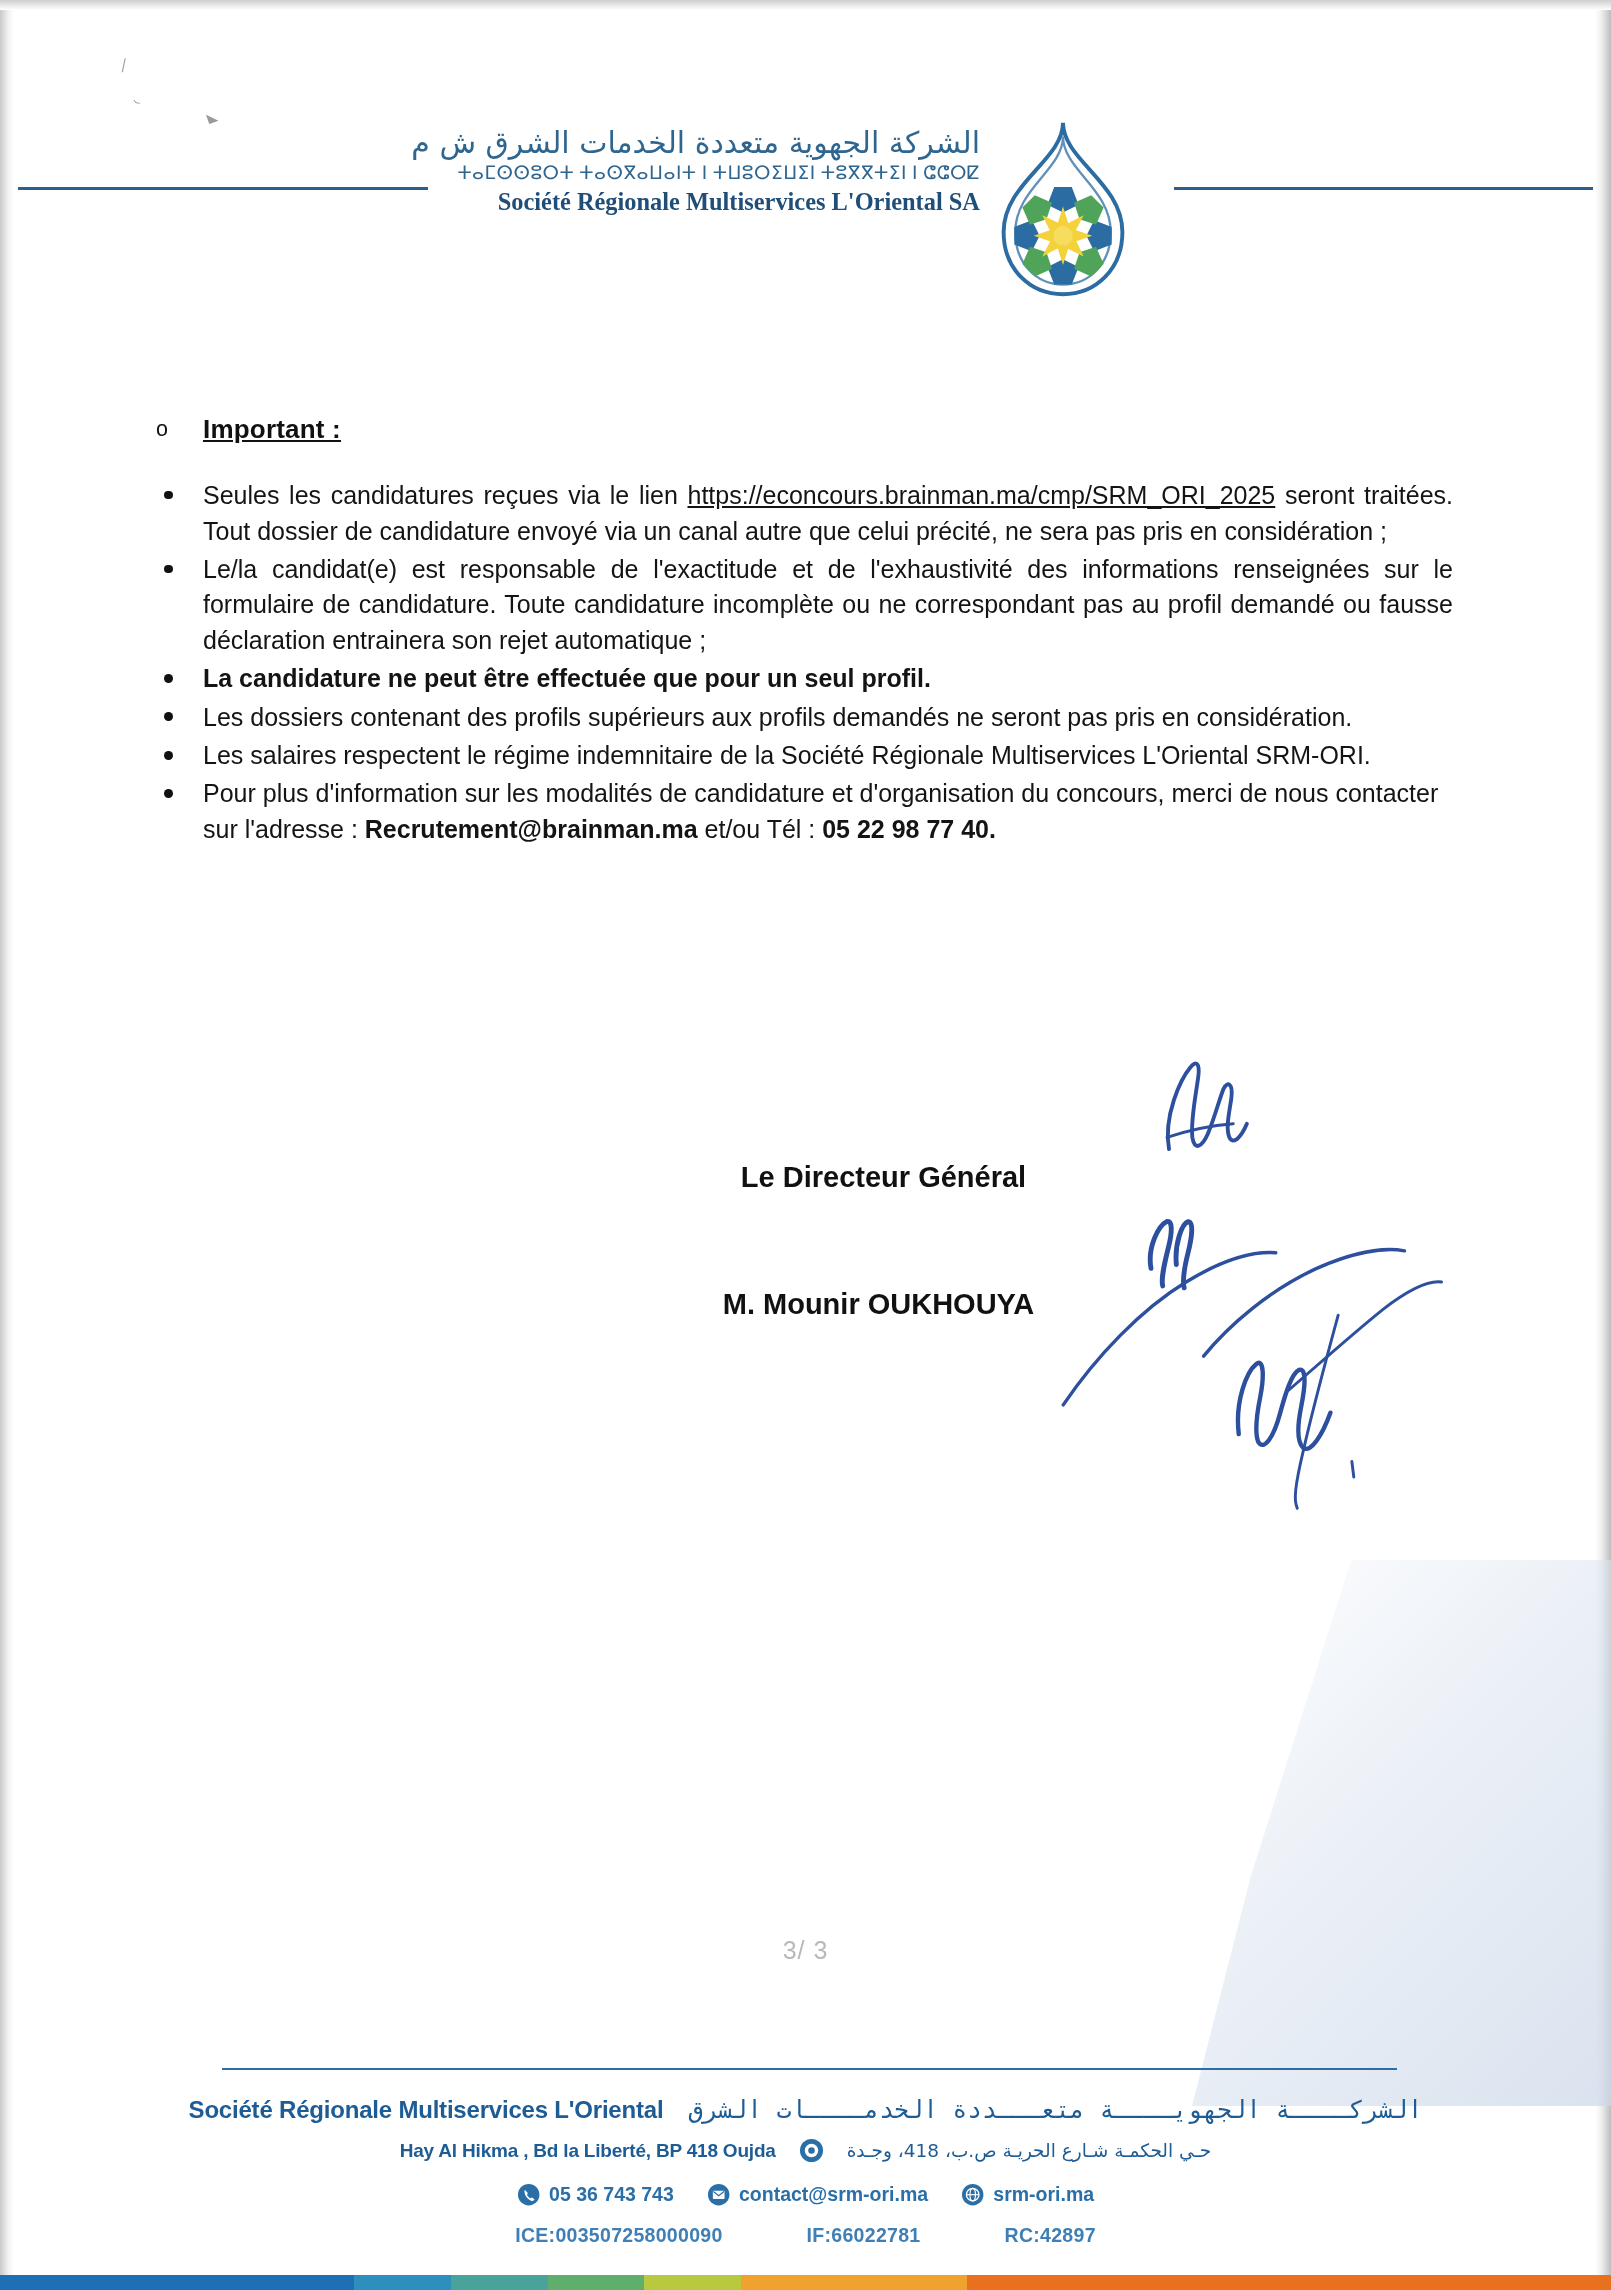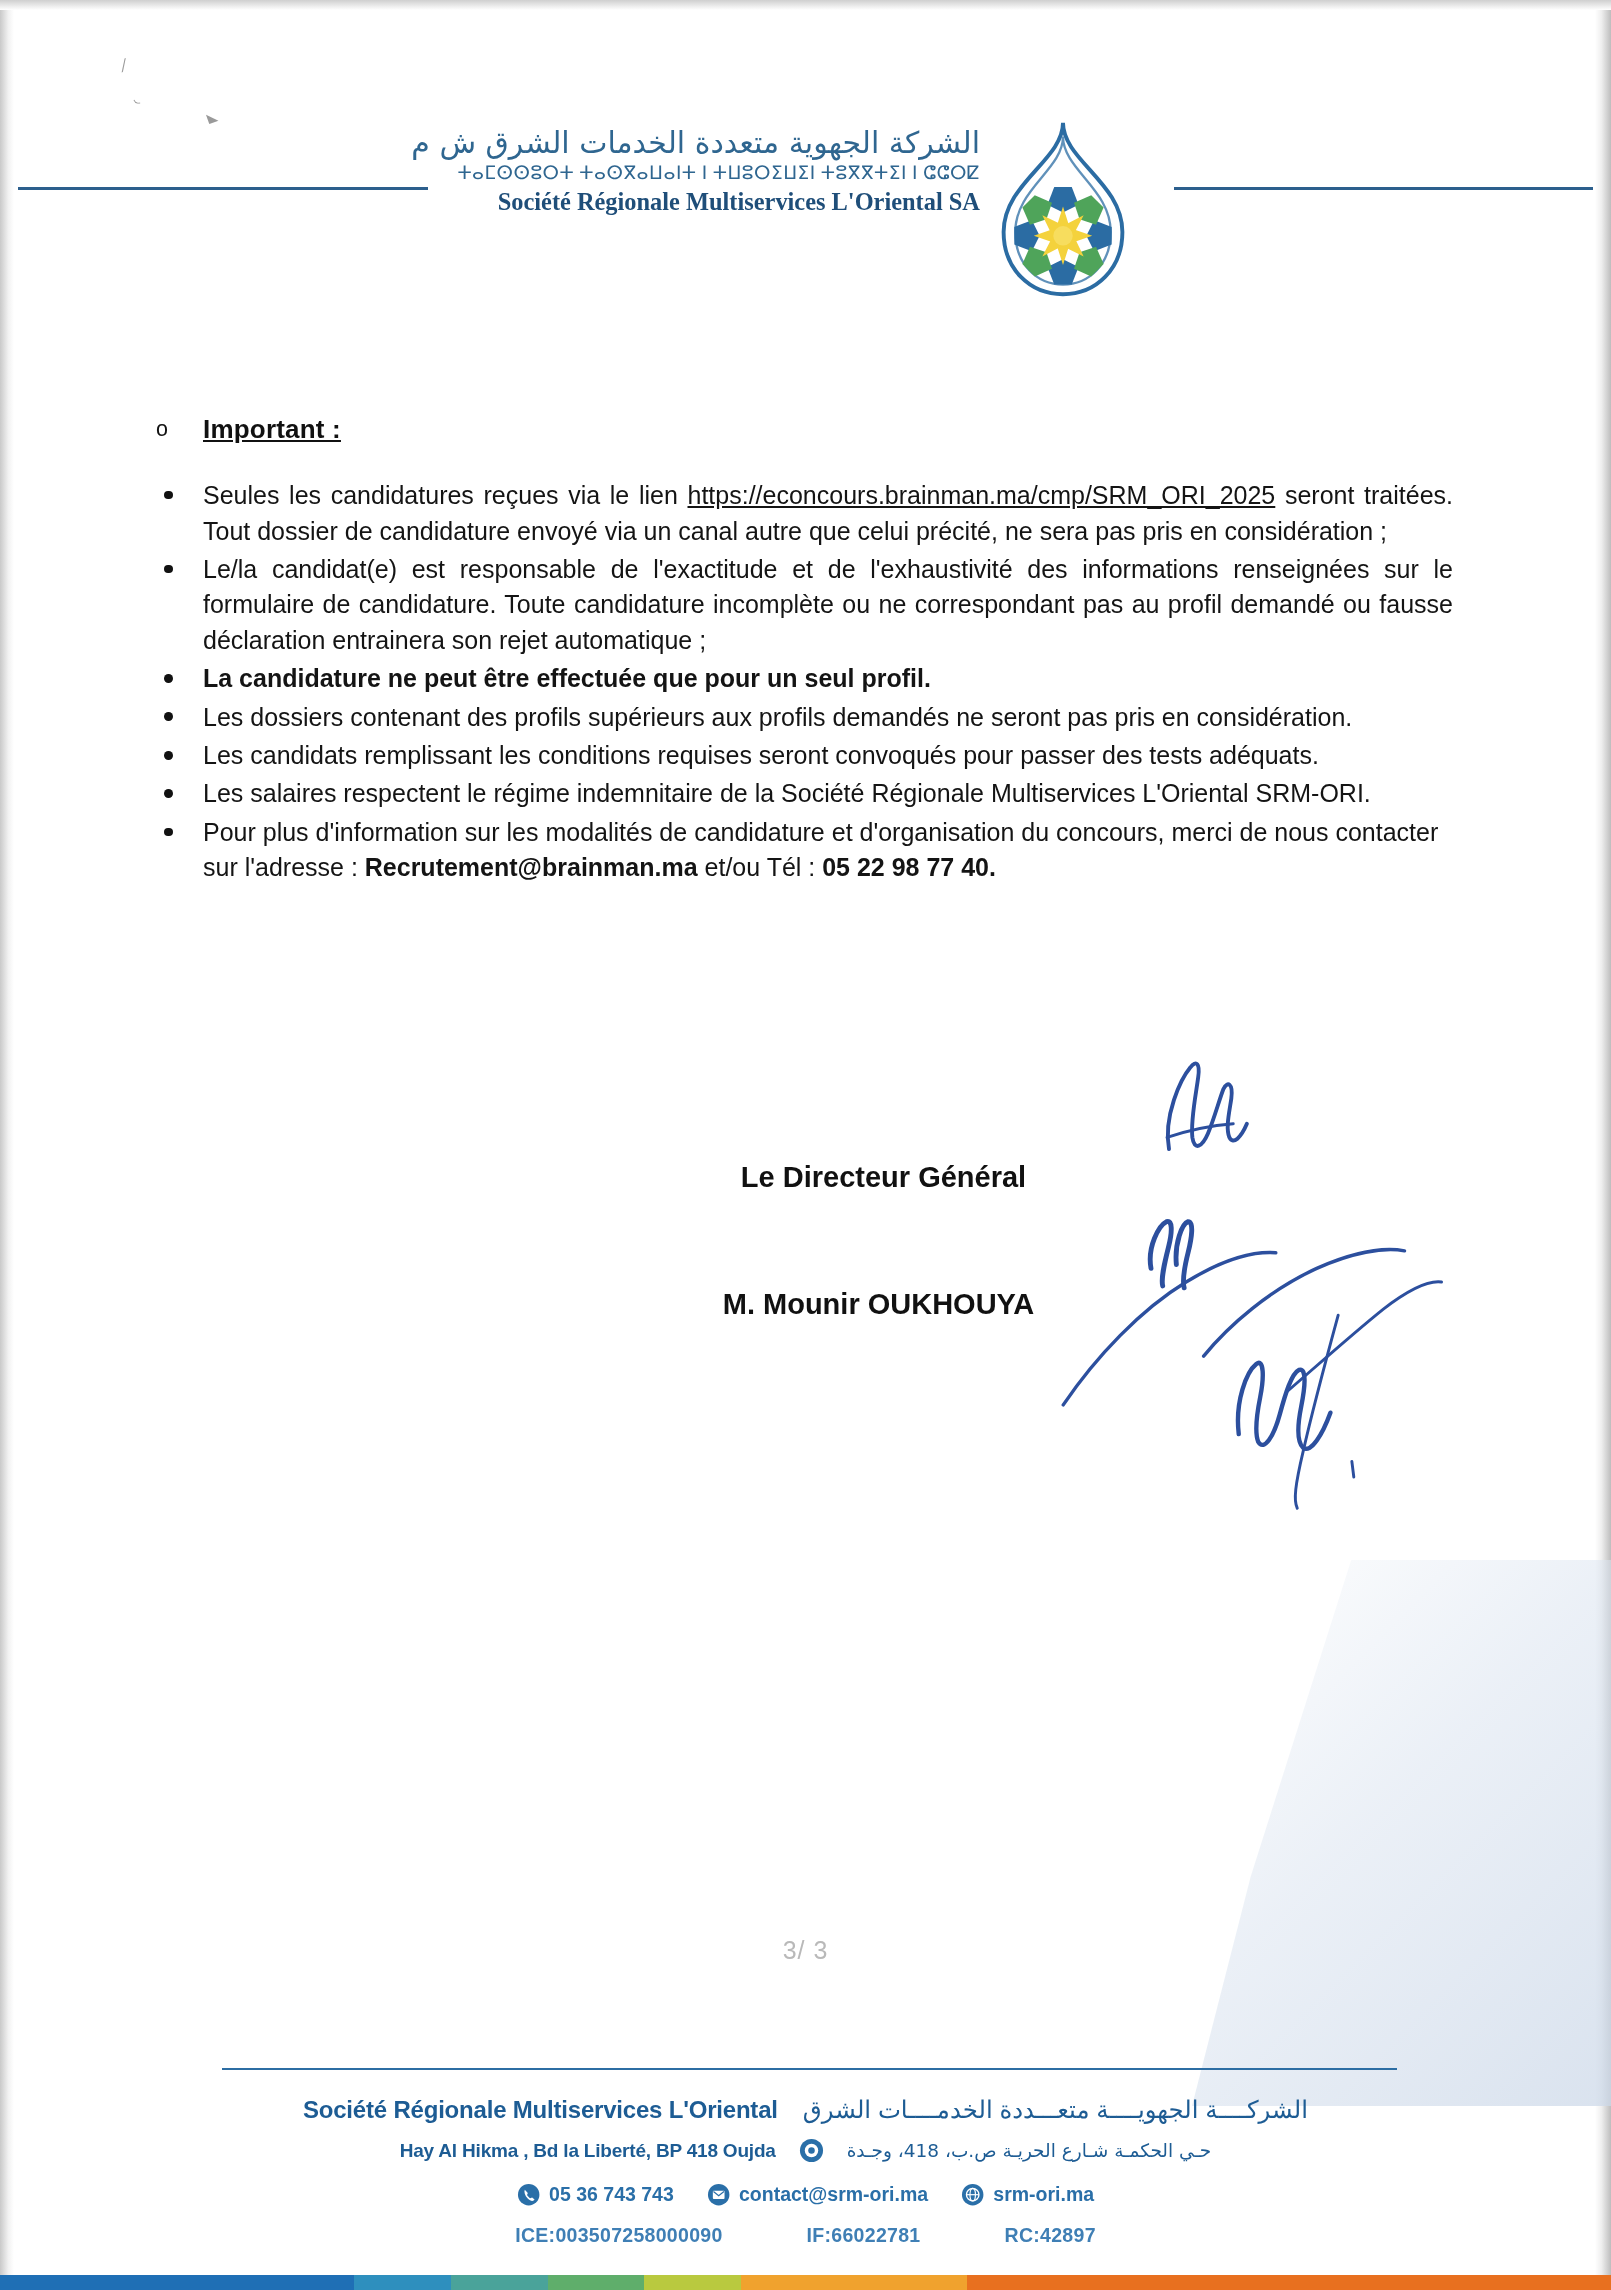--- a/index.html
+++ b/index.html
@@ -209,21 +209,21 @@
     display: flex; justify-content: center; align-items: center; gap: 25px;
   }
   .f-fr-name {
     font-family: "Liberation Sans", sans-serif;
     font-weight: bold;
     font-size: 24px;
     color: #1d5c94;
     letter-spacing: -0.2px;
   }
   .f-ar-name {
-    font-family: Liberation Sans, sans-serif;
+    font-family: Liberation Mono, monospace;
     font-size: 24.4px;
     color: #1d5c94;
     direction: rtl;
   }
   .footer-line2 {
     position: absolute; top: 70px; left: 0; width: 1611px;
     display: flex; justify-content: center; align-items: center; gap: 23px;
   }
   .f-fr-addr {
     font-family: "Liberation Sans", sans-serif;
@@ -346,26 +346,20 @@
         <div class="bullet-text tight bold-line">La candidature ne peut être effectuée que pour un seul profil.</div>
       </li>
 
       <li>
         <div class="marker-dot">
             <span></span>
           </div>
         <div class="bullet-text">Les dossiers contenant des profils supérieurs aux profils demandés ne seront pas pris en considération.</div>
       </li>
 
-      <li>
-        <div class="marker-dot">
-            <span></span>
-          </div>
-        <div class="bullet-text">Les candidats remplissant les conditions requises seront convoqués pour passer des tests adéquats.</div>
-      </li>
 
 
       <li>
         <div class="marker-dot">
             <span></span>
           </div>
         <div class="bullet-text tight">Les salaires respectent le régime indemnitaire de la Société Régionale Multiservices L'Oriental SRM-ORI.</div>
       </li>
 
       <li>

